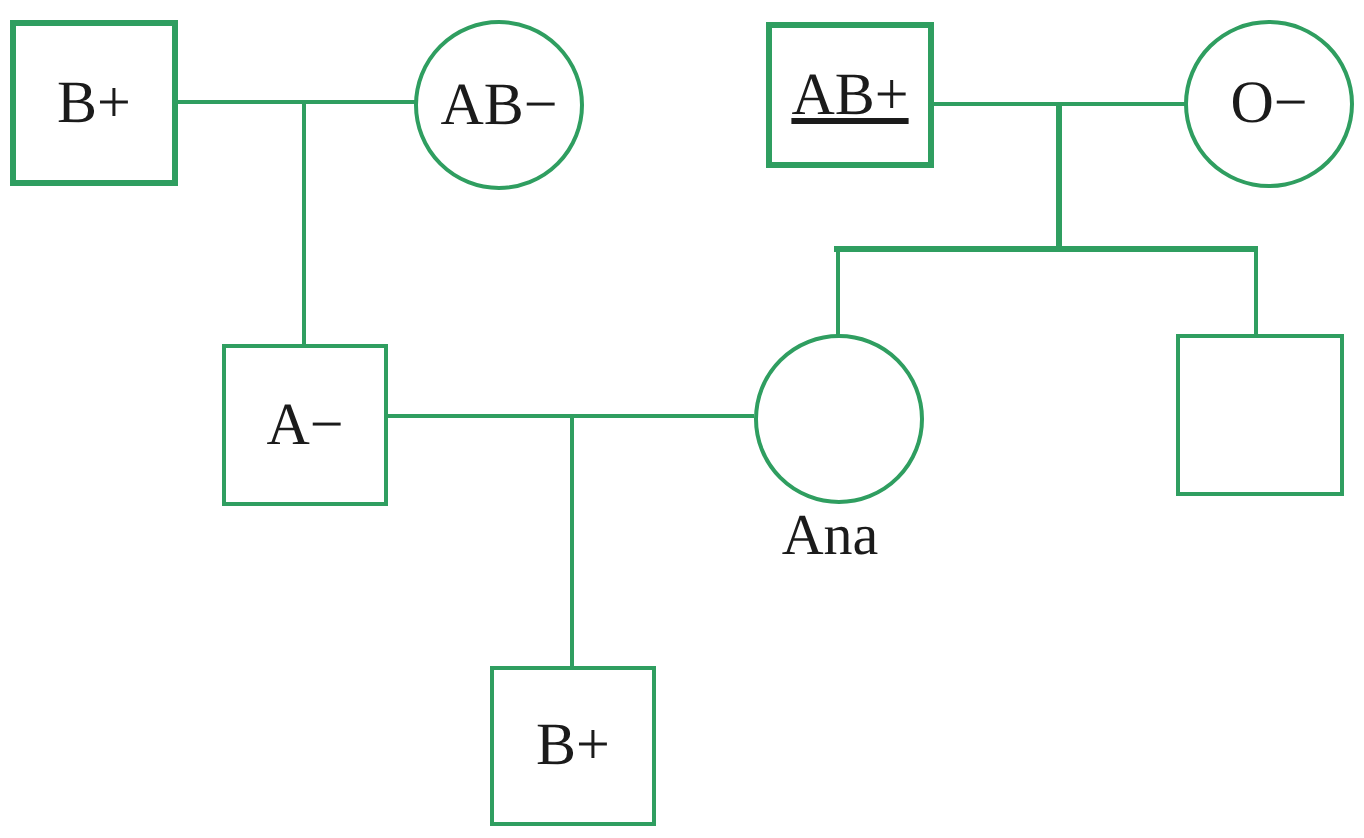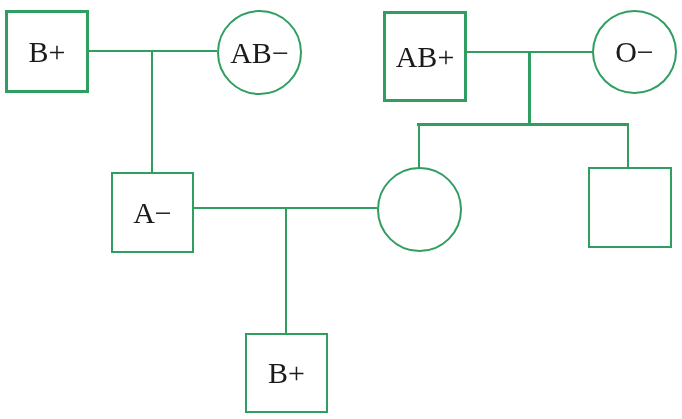--- a/index.html
+++ b/index.html
@@ -30,23 +30,23 @@
     position: absolute;
     width: 110px;
     text-align: center;
     font-size: 29px;
     color: var(--ink);
     line-height: 1.1;
   }
 
   
   #father1 { left: 5px;   top: 10px;  width: 84px; height: 83px; }
-  #mother1 { left: 217px; top: 10px;  width: 85px; height: 85px; justify-content: center; }
+  #mother1 { left: 207px; top: 10px;  width: 85px; height: 85px; justify-content: center; }
   
-  #father2 { left: 383px; top: 11px;  width: 84px; height: 91px; }
+  #father2 { left: 383px; top: 11px;  width: 84px; height: 73px; text-decoration: underline; }
   #mother2 { left: 592px; top: 10px;  width: 85px; height: 84px; }
   
   #son1    { left: 111px; top: 172px; width: 83px; height: 81px; }
   #ana     { left: 377px; top: 167px; width: 85px; height: 85px; }
   #theo    { left: 588px; top: 167px; width: 84px; height: 81px; }
   
   #child1  { left: 245px; top: 333px; width: 83px; height: 80px; }
 
   
   #l-couple1   { left: 88px;  top: 50px;  width: 129px; height: 2px; }
@@ -94,14 +94,15 @@
   <div class="node square" id="son1">
     <span>A−</span>
   </div>
   <div class="node circle" id="ana"></div>
   <div class="node square" id="theo"></div>
 
   <div class="node square" id="child1">
     <span>B+</span>
   </div>
 
+  <div class="name-label" id="label-ana">Ana</div>
 
 </div>
 
 </body></html>

